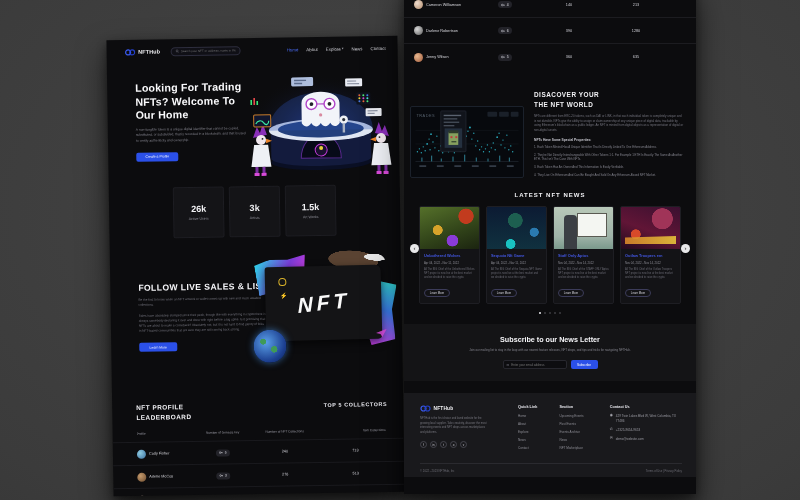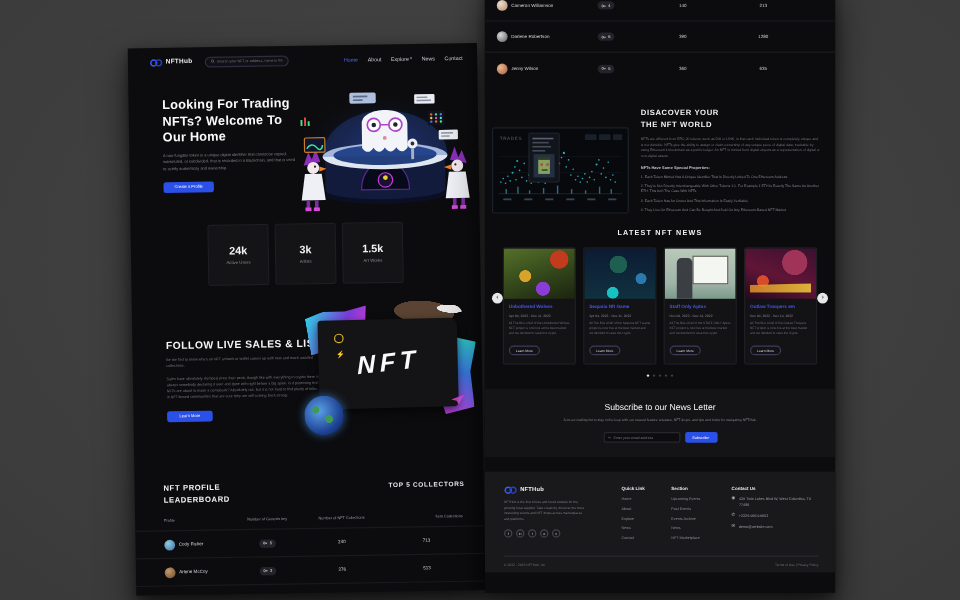--- a/index.html
+++ b/index.html
@@ -148,21 +148,21 @@
                font-family:"Liberation Sans", sans-serif; }
   .car-arrow { position:absolute; top:66px; width:9px; height:9px; border-radius:50%; background:#e8e8ea;
                color:#222; font-size:6px; line-height:9px; text-align:center; cursor:pointer; z-index:3; }
   .car-prev { left:6px; } .car-next { right:6px; }
   .dots { display:flex; justify-content:center; gap:2.5px; margin-top:8px; }
   .dot { width:2.4px; height:2.4px; border-radius:50%; background:#3c3c42; cursor:pointer; }
   .dot.on { background:#e8e8ee; }
 
   
   .subscribe { margin-top:10px; background:#141416; padding:11px 0 12px; text-align:center; }
-  .subscribe h3 { font-size:7.2px; font-weight:normal; color:#f5f5f8; }
+  .subscribe h3 { font-size:7.2px; font-weight:bold; color:#f5f5f8; }
   .subscribe p { font-size:2.9px; color:#83838c; line-height:1.6; width:170px; margin:4px auto 0; }
   .sub-form { display:flex; justify-content:center; gap:4px; margin-top:7px; }
   .sub-input { width:64px; height:9.5px; background:#0d0d10; border:0.5px solid #27272e; border-radius:2px;
                display:flex; align-items:center; gap:2px; padding:0 3px; }
   .sub-input span { font-size:3.2px; color:#6a6a74; }
   .sub-input input { background:transparent; border:0; outline:0; color:#9a9aa4; font-size:3px; width:100%;
                      font-family:"Liberation Sans", sans-serif; }
   .sub-form .btn { width:27px; height:9.5px; font-size:3.2px; }
 
   
@@ -288,21 +288,21 @@
       <rect x="123" y="38" width="10" height="1.2" fill="#8a90a0"></rect>
       <rect x="123" y="40.6" width="7" height="1.2" fill="#8a90a0"></rect>
       <rect x="6" y="26" width="1.6" height="5" fill="#3ae87a"></rect>
       <rect x="9" y="24" width="1.6" height="7" fill="#e84a4a"></rect>
       <rect x="12" y="27" width="1.6" height="4" fill="#3ae87a"></rect>
     </svg>
   </div>
 
   <div class="stats">
     <div class="stat">
-      <b>24k</b>
+      <b>26k</b>
         <span>Active Users</span>
     </div>
     <div class="stat">
       <b>3k</b>
         <span>Artists</span>
     </div>
     <div class="stat">
       <b>1.5k</b>
         <span>Art Works</span>
     </div>

